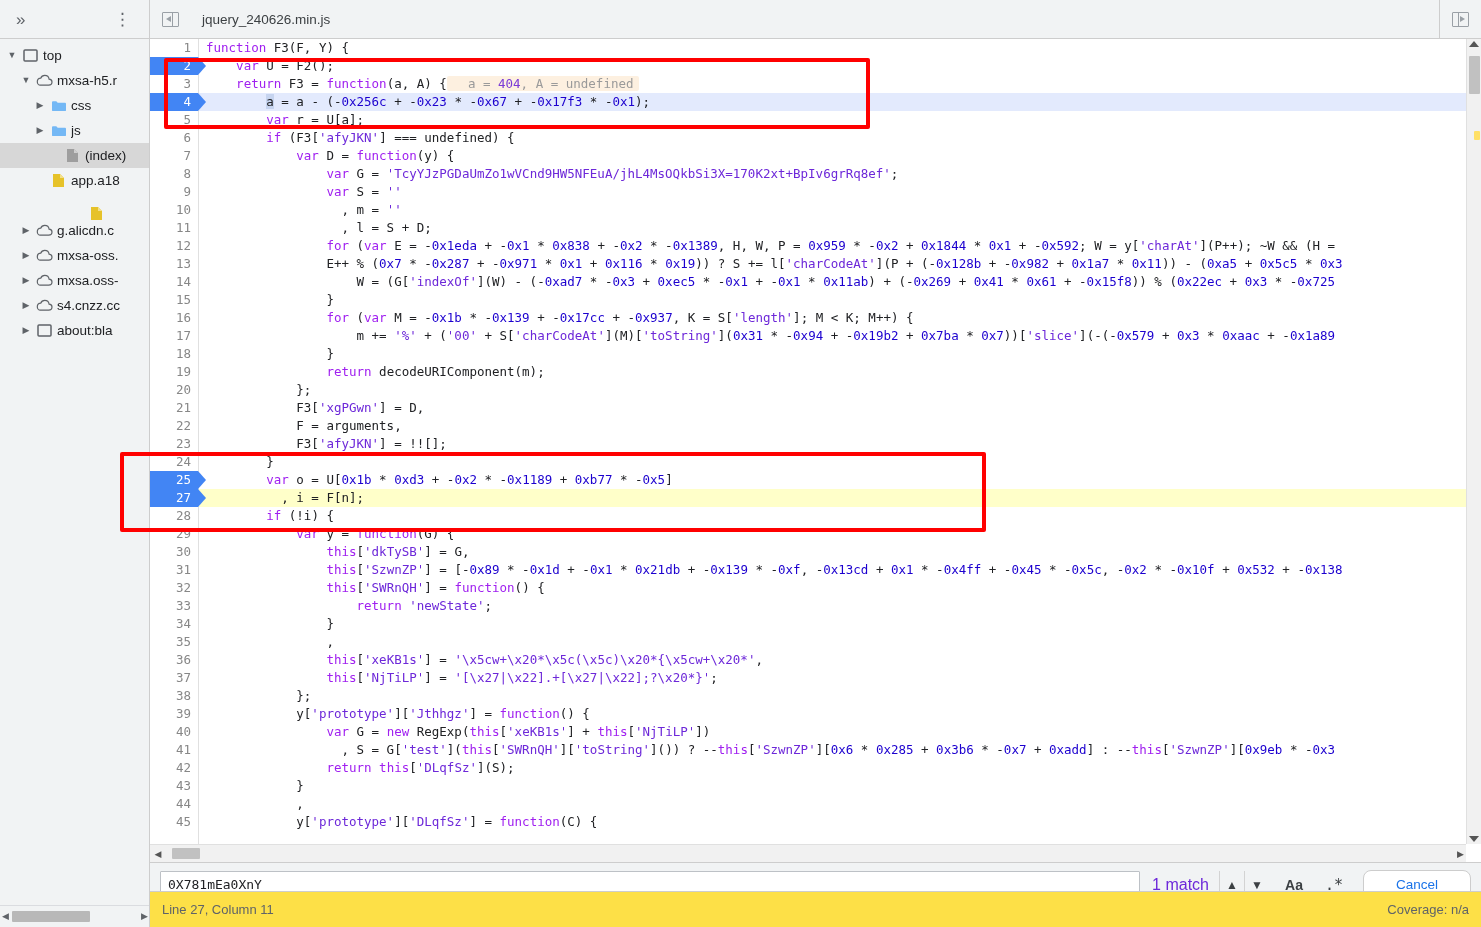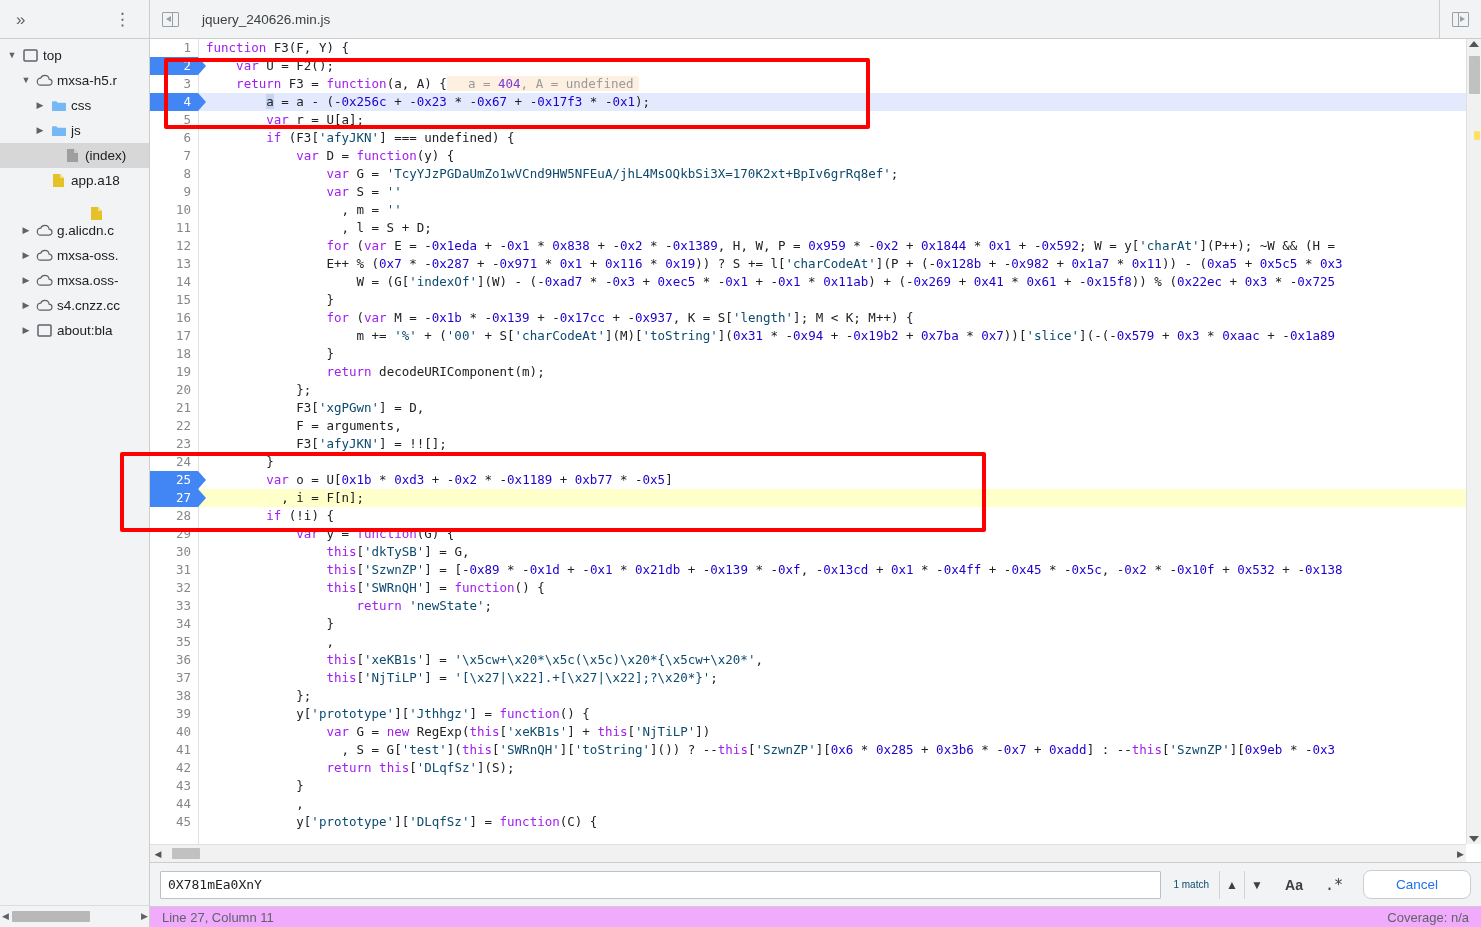--- a/index.html
+++ b/index.html
@@ -133,21 +133,21 @@
     border-top: 9px solid transparent; border-bottom: 9px solid transparent;
     border-left: 8px solid #4285f4;
   }
   .gutter-sep {
     position: absolute; left: 48px; top: 0; bottom: 0; width: 1px; background: #e0e0e0; z-index: 1;
   }
   .code-txt { padding-left: 8px; position: relative; z-index: 2; }
 
   
   .kw  { color: #a020f0; }      
-  .str { color: #0c4a6e; }      
+  .str { color: #6d28d9; }      
   .num { color: #1c00cf; }
   .sel-tok { background: #c6d4ef; }
 
   .hint-chip {
     background: #fdf0e0; color: #9a9a9a; padding: 0 6px; border-radius: 2px;
     font-family: "DejaVu Sans Mono", monospace; font-size: 12.5px;
   }
   .hint-chip .hnum { color: #7a3ad6; }
 
   
@@ -191,42 +191,42 @@
     position: absolute; left: 150px; right: 0; top: 862px; height: 44px;
     background: #f1f3f4; border-top: 1px solid #cdcdcd;
     display: flex; align-items: center; padding: 0 10px; gap: 0;
   }
   .search-input {
     flex: 1; height: 28px; border: 1px solid #bdc1c6; background: #ffffff;
     font-family: "DejaVu Sans Mono", monospace; font-size: 13px; color: #202124;
     padding: 0 7px; outline: none; border-radius: 1px; min-width: 0;
   }
   .match-count {
-    font-size: 10px; color: #0c4a6e; padding: 0 10px 0 12px; white-space: nowrap;
+    font-size: 16px; color: #6d28d9; padding: 0 10px 0 12px; white-space: nowrap;
   }
   .nav-btn {
     width: 25px; height: 28px; display: flex; align-items: center; justify-content: center;
     color: #3c4043; font-size: 12px; cursor: pointer; border-left: 1px solid #d3d3d3;
   }
   .tog-btn {
     min-width: 30px; height: 28px; display: flex; align-items: center; justify-content: center;
     font-size: 14px; color: #3c4043; cursor: pointer; font-weight: bold; margin-left: 10px;
   }
   .tog-btn.re { font-family: "DejaVu Sans Mono", monospace; font-weight: normal; font-size: 15px; }
   .cancel-btn {
     margin-left: 14px; height: 29px; min-width: 108px; padding: 0 14px;
     border: 1px solid #cdcdcd; background: #ffffff; border-radius: 8px;
     color: #1a73e8; font-size: 13.5px; cursor: pointer;
     display: flex; align-items: center; justify-content: center;
   }
 
   
   .statusbar {
-    position: absolute; left: 150px; right: 0; bottom: 0; height: 21px;
-    background: #f0abfc; border-top: 1px solid #cdcdcd;
+    position: absolute; left: 150px; right: 0; bottom: 0; height: 36px;
+    background: #fde047; border-top: 1px solid #cdcdcd;
     display: flex; align-items: center; justify-content: space-between;
     padding: 0 12px; font-size: 13px; color: #5f6368;
   }
 </style>
 </head>
 <body>
 
 <div id="app">
 
   <div class="topbar">

